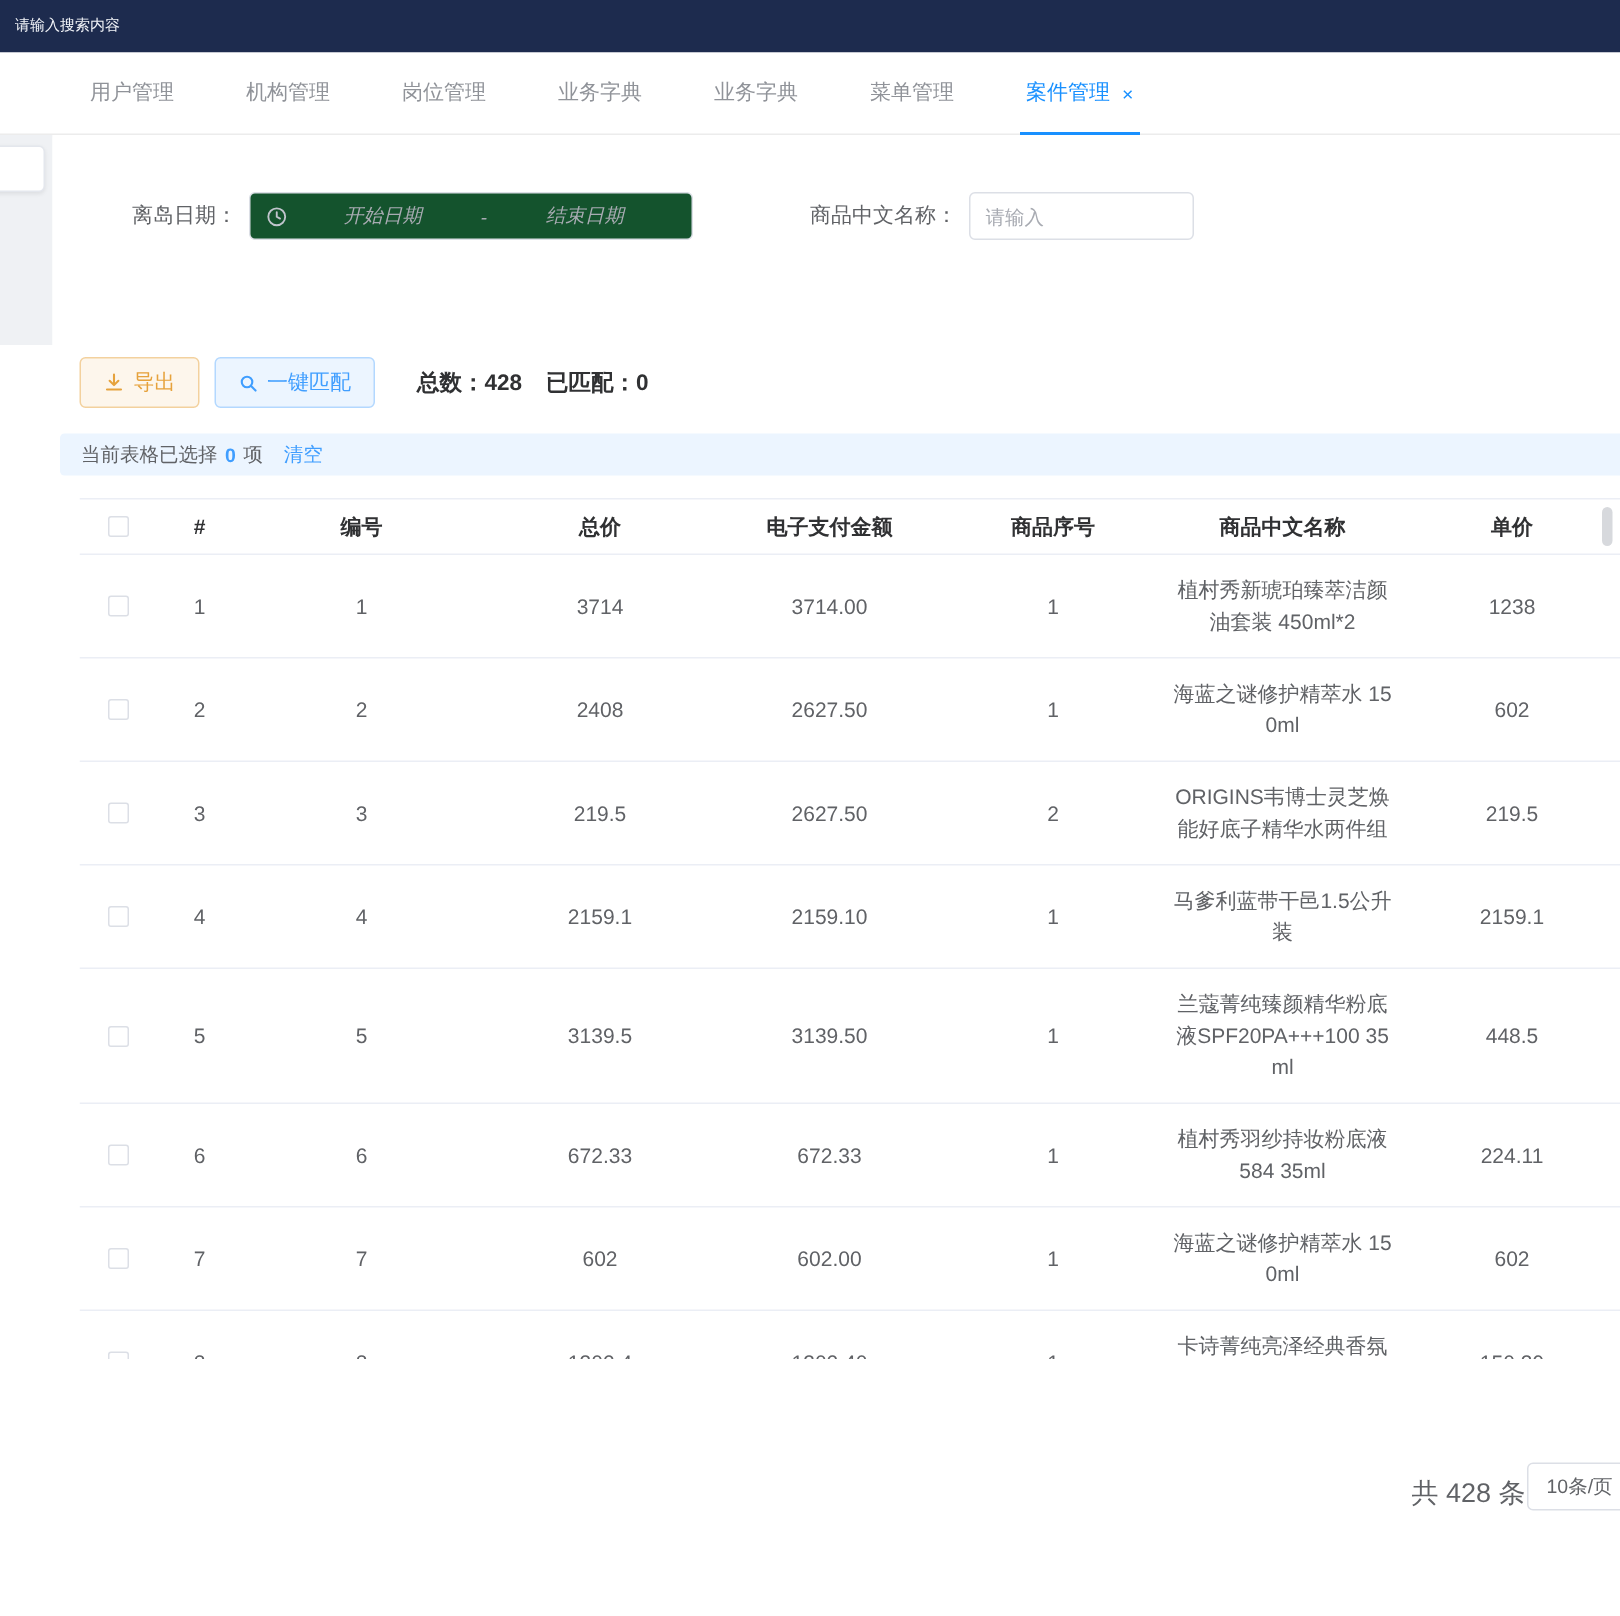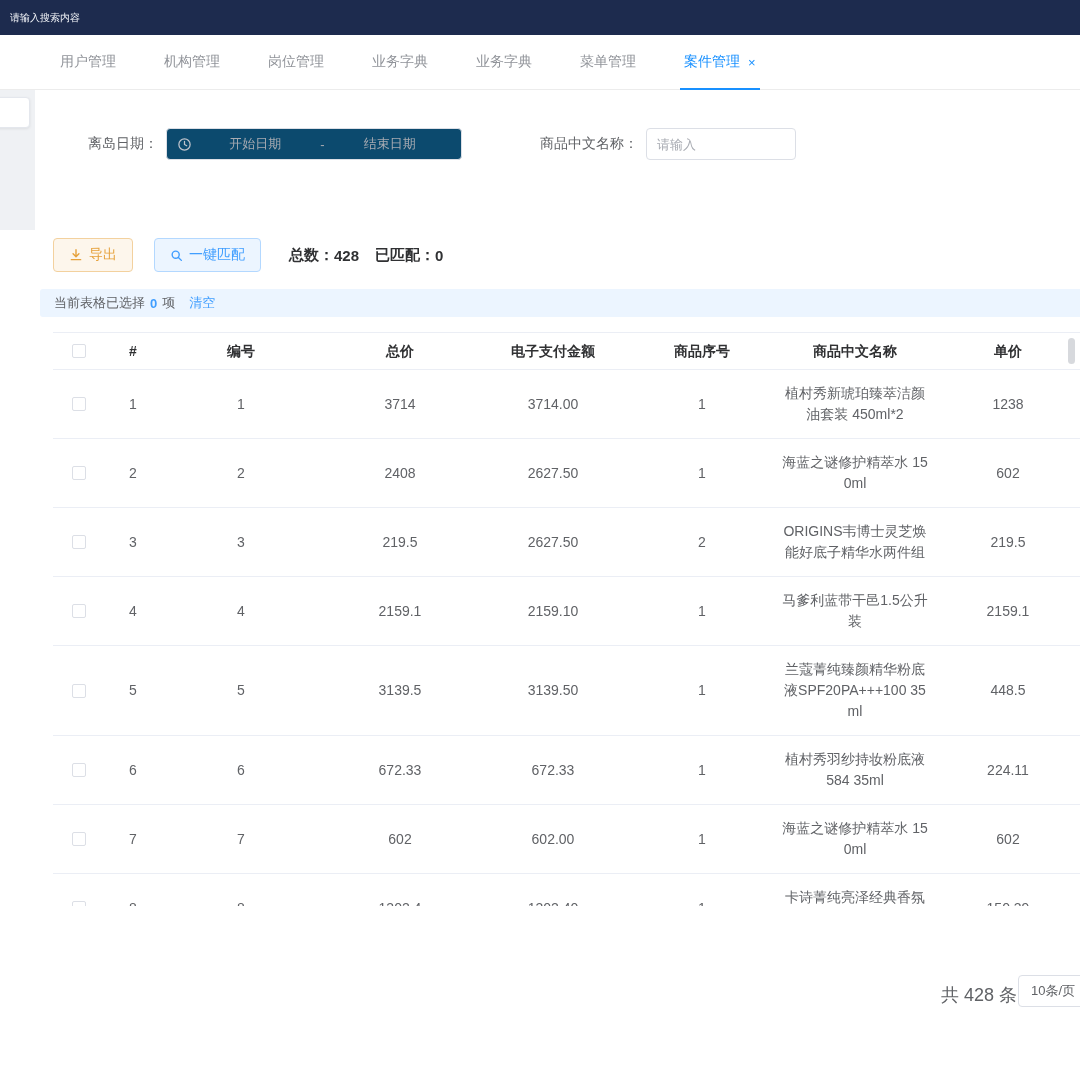--- a/index.html
+++ b/index.html
@@ -28,39 +28,39 @@
   
   .content { position:absolute; left:35px; top:90px; width:1150px; background:#fff; }
 
   .filter-row { display:flex; align-items:center; margin-top:38px; }
   .filter-item { display:flex; align-items:center; }
   .filter-item.fi-date { margin-left:53px; }
   .filter-item.fi-pay  { margin-left:28px; }
   .filter-item.fi-prod { margin-left:78px; }
   .f-label { font-size:14px; color:#606266; margin-right:8px; white-space:nowrap; }
   .date-range { display:flex; align-items:center; width:296px; height:32px; border:1px solid #dcdfe6;
-                border-radius:4px; background:#0c4a6e; padding:0 10px; cursor:pointer; }
+                border-radius:4px; background:#14532d; padding:0 10px; cursor:pointer;font-style:italic; }
   .date-range .ph { flex:1; text-align:center; font-size:13px; color:#a8abb2; }
   .date-range .sep { font-size:13px; color:#a8abb2; padding:0 4px; }
   .clock { display:flex; align-items:center; margin-right:2px; }
   .txt-input { height:32px; border:1px solid #dcdfe6; border-radius:4px; background:#fff;
                font-size:13px; color:#606266; padding:0 10px; outline:none;
                font-family:"Liberation Sans", sans-serif; }
   .txt-input::placeholder { color:#a8abb2; }
   .inp-pay { width:222px; }
   .inp-prod { width:150px; }
 
   
   .toolbar { display:flex; align-items:center; margin-top:78px; padding-left:18px; }
   .btn { display:inline-flex; align-items:center; height:34px; padding:0 15px; border-radius:4px;
          font-size:14px; cursor:pointer; border:1px solid transparent; background:#fff;
          font-family:"Liberation Sans", sans-serif; }
   .btn svg { margin-right:6px; }
   .btn-warn { color:#e6a23c; background:#fdf6ec; border-color:#f3d19e; }
-  .btn-primary { color:#409eff; background:#ecf5ff; border-color:#b3d8ff; margin-left:21px; }
+  .btn-primary { color:#409eff; background:#ecf5ff; border-color:#b3d8ff; margin-left:10px; }
   .counts { margin-left:28px; font-size:15px; color:#303133; font-weight:600; display:flex; align-items:center; }
   .counts .gap { width:16px; }
 
   
   .selection-bar { margin-left:5px; margin-top:17px; width:1075px; height:28px; background:#ecf5ff;
                    border-radius:3px; display:flex; align-items:center; padding-left:14px;
                    font-size:13px; color:#606266; }
   .sel-count { color:#409eff; font-weight:700; padding:0 5px; }
   .sel-suffix { margin-right:14px; }
   .sel-clear { color:#409eff; cursor:pointer; }

